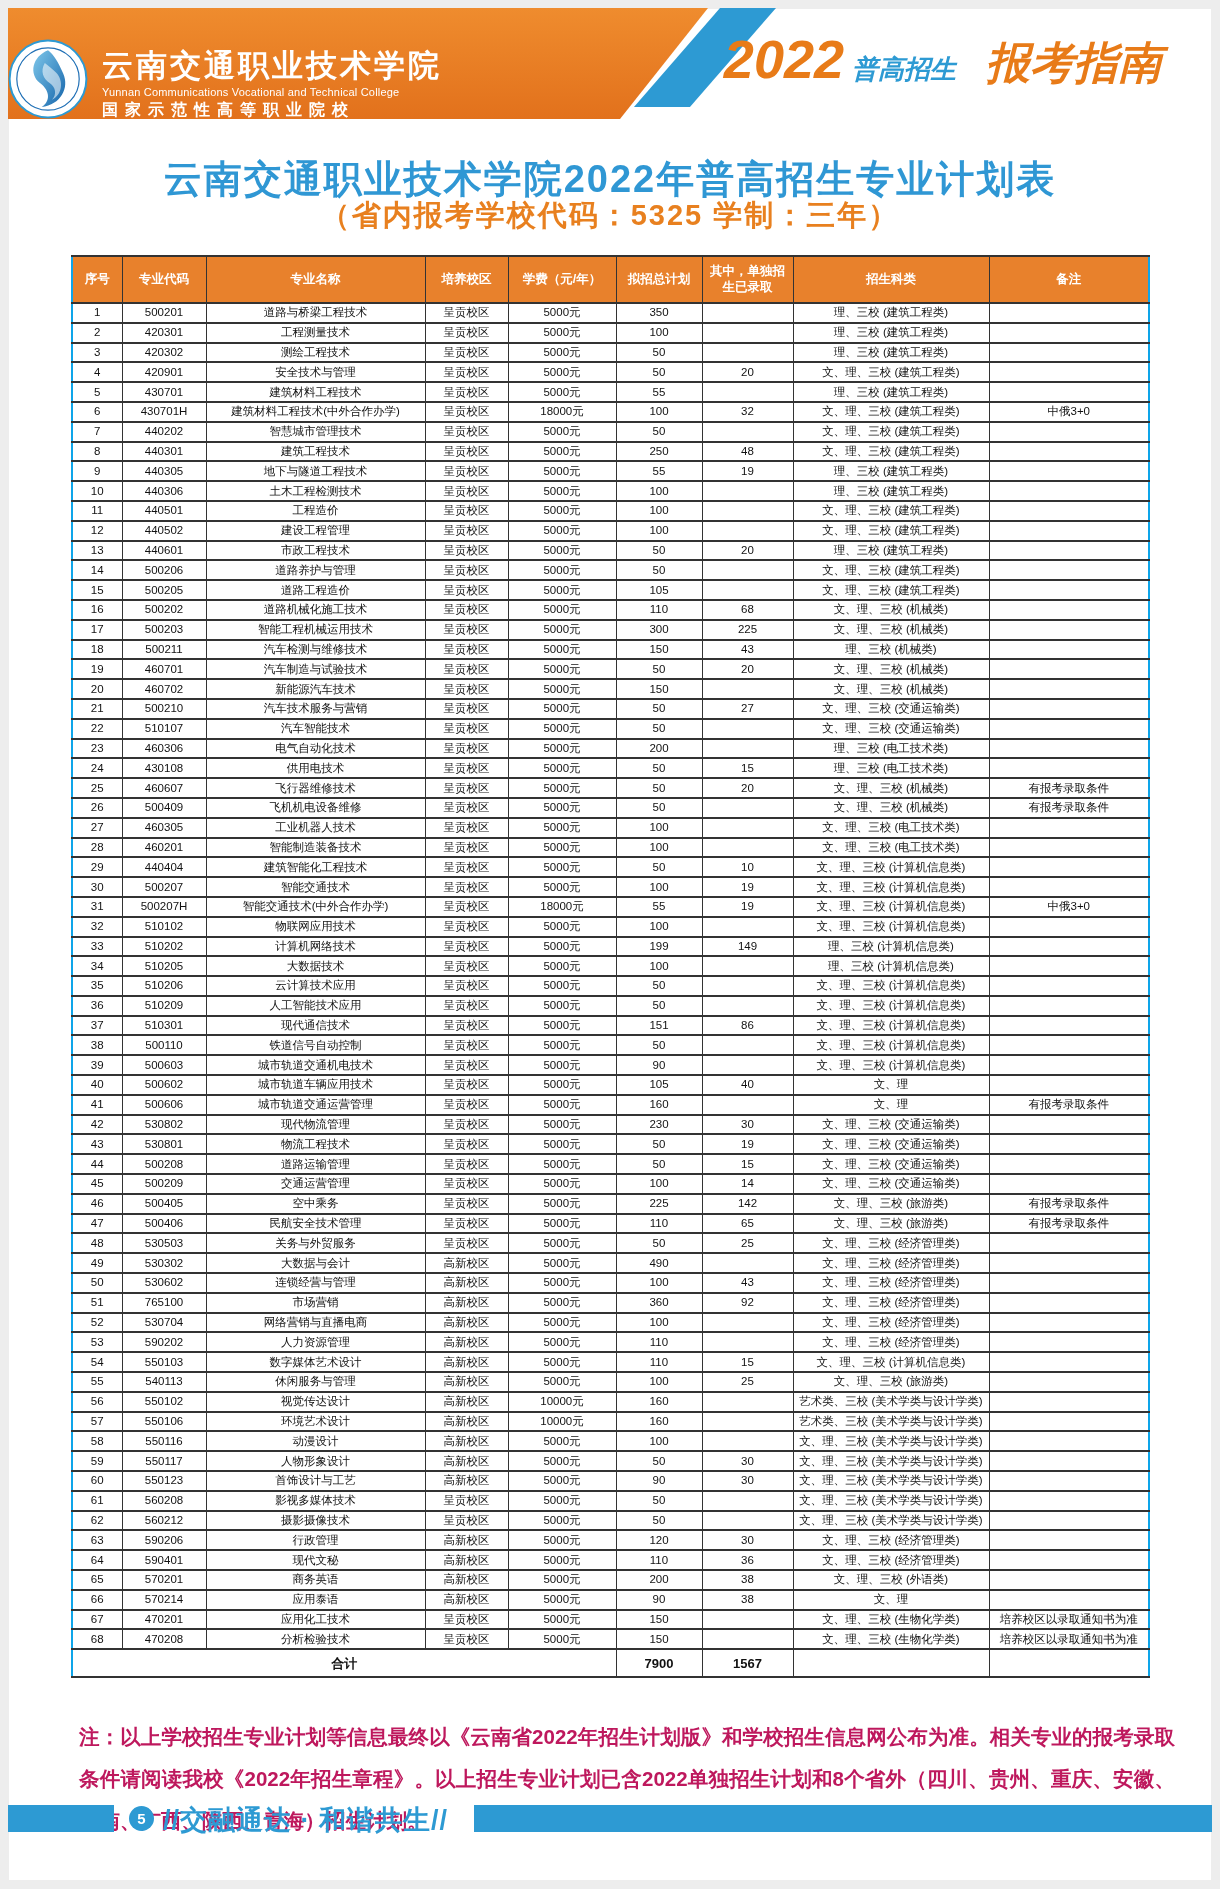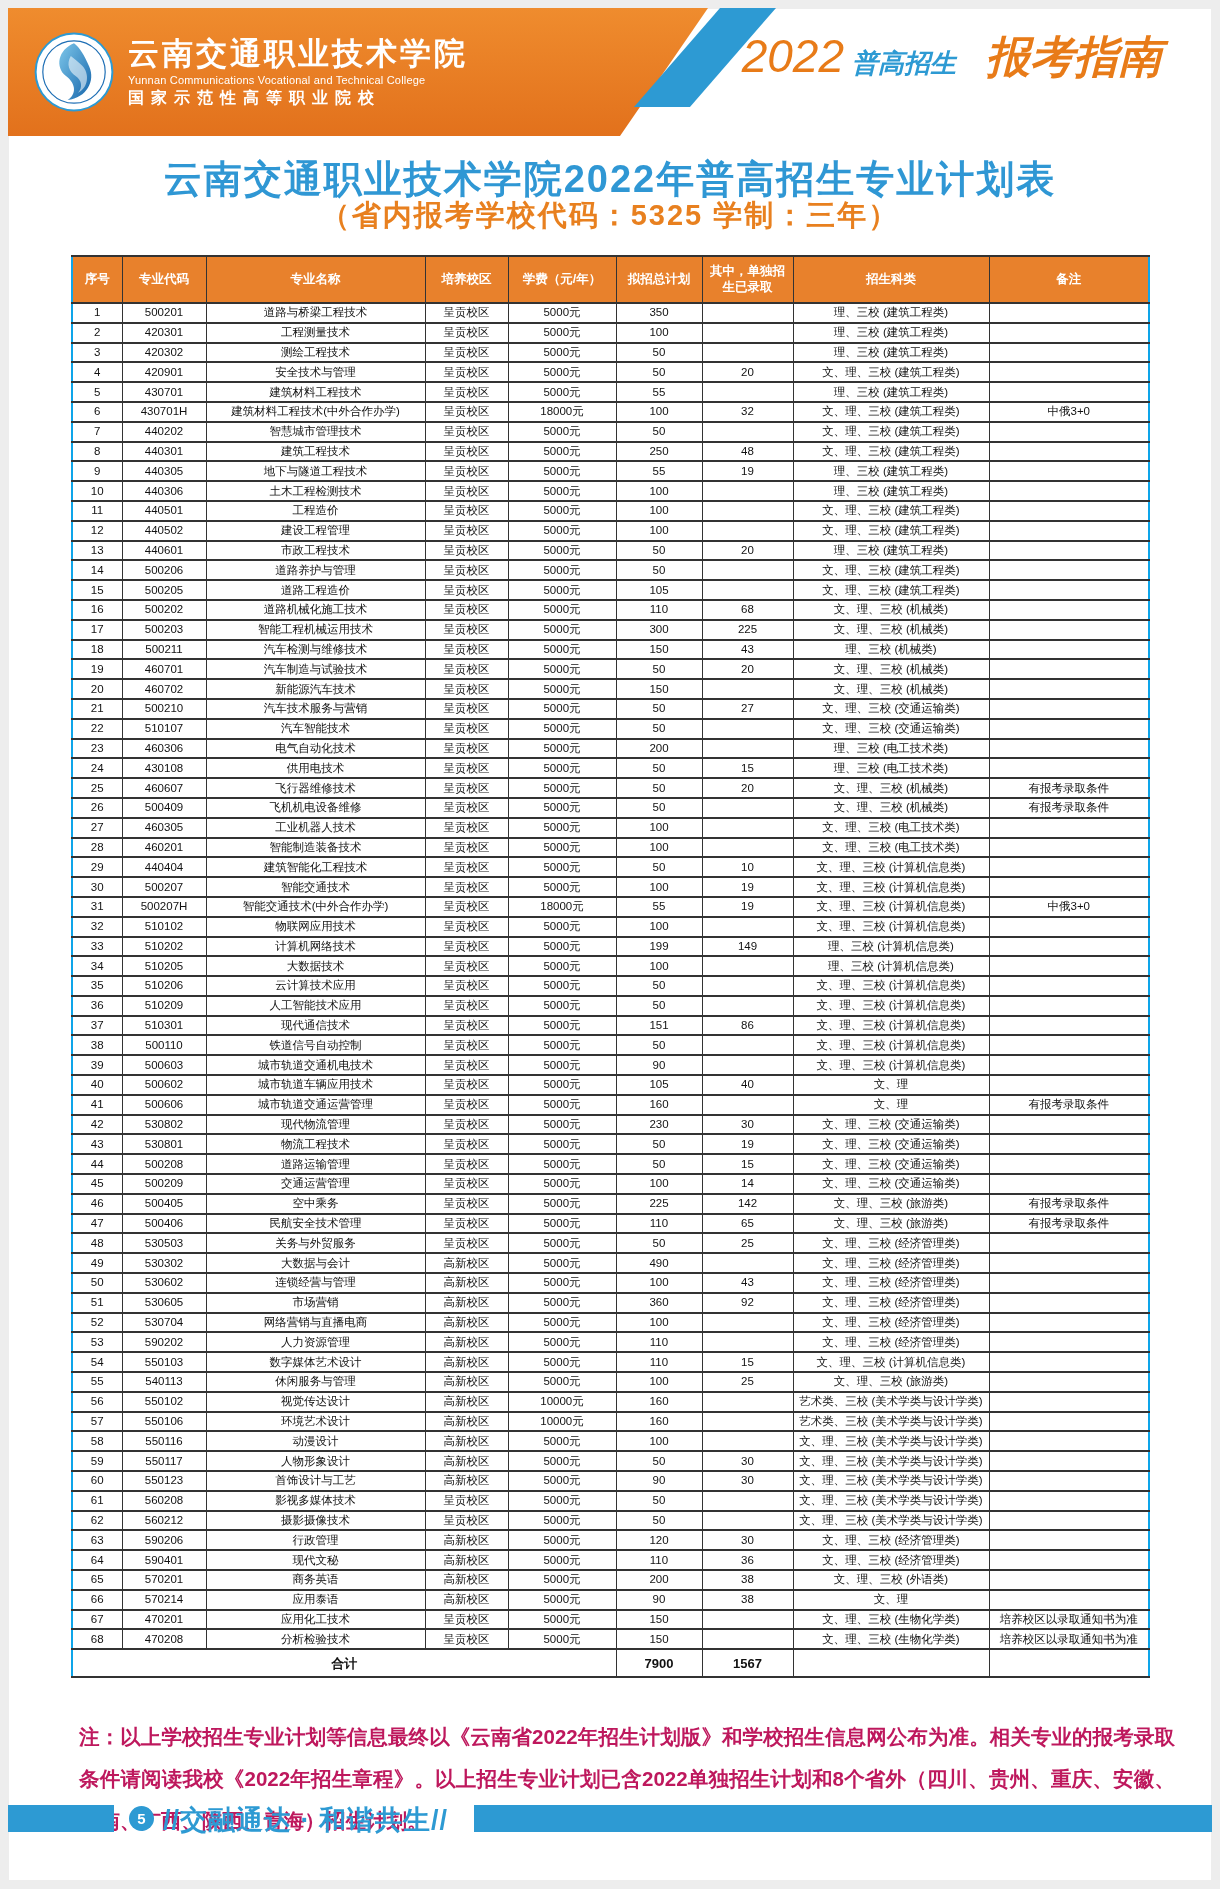--- a/index.html
+++ b/index.html
@@ -4,39 +4,39 @@
 <style>
   html,body{margin:0;padding:0;background:#fff;}
   .page{
     position:relative;width:1220px;height:1889px;background:#fff;
     box-shadow:inset 0 0 0 9px #ededed;
     font-family:"Liberation Sans",sans-serif;overflow:hidden;
   }
   
   .masthead{position:absolute;top:8px;left:8px;right:8px;height:99px;}
   .banner-orange{
-    position:absolute;left:0;top:0;width:700px;height:128px;
+    position:absolute;left:0;top:0;width:700px;height:111px;
     background:linear-gradient(180deg,#ef8c2e,#e2711c);
     clip-path:polygon(0 0,100% 0,calc(100% - 88px) 100%,0 100%);
-    display:flex;align-items:center;padding-left:26px;box-sizing:border-box;
+    display:flex;align-items:flex-end;box-sizing:border-box;
   }
   .blue-stripe{
     position:absolute;left:712px;top:0;width:56px;height:99px;
     background:#2d9ad3;transform:skewX(-41deg);transform-origin:0 0;
   }
   .logo{width:80px;height:80px;flex:0 0 auto;margin-right:14px;}
   .college-names{color:#fff;line-height:1.12;}
   .college-cn{font-size:31px;font-weight:bold;letter-spacing:3px;}
   .college-en{font-size:11px;margin-top:2px;letter-spacing:.2px;}
   .college-sub{font-size:16px;font-weight:bold;letter-spacing:7px;margin-top:3px;}
   .masthead-right{
     position:absolute;right:50px;top:20px;display:flex;align-items:baseline;
     font-style:italic;white-space:nowrap;
   }
-  .mr-year{font-size:46px;font-weight:400;color:#e87b18;}
+  .mr-year{font-size:54px;font-weight:700;color:#e87b18;}
   .mr-blue{font-size:26px;font-weight:bold;color:#2d9ad3;margin:0 4px 0 8px;}
   .mr-orange{font-size:44px;font-weight:900;color:#e87b18;margin-left:26px;}
   
   .doc-title{
     position:absolute;top:154px;left:0;width:100%;margin:0;text-align:center;
     font-size:38px;font-weight:bold;color:#2f97d4;letter-spacing:2px;
   }
   .doc-subtitle{
     position:absolute;top:196px;left:0;width:100%;margin:0;text-align:center;
     font-size:29px;font-weight:bold;color:#e8801f;letter-spacing:2px;
@@ -688,21 +688,21 @@
           <td class="al">连锁经营与管理</td>
           <td>高新校区</td>
           <td>5000元</td>
           <td>100</td>
           <td>43</td>
           <td class="al">文、理、三校 (经济管理类)</td>
           <td class="remark"></td>
         </tr>
         <tr>
           <td>51</td>
-          <td>530605</td>
+          <td>765100</td>
           <td class="al">市场营销</td>
           <td>高新校区</td>
           <td>5000元</td>
           <td>360</td>
           <td>92</td>
           <td class="al">文、理、三校 (经济管理类)</td>
           <td class="remark"></td>
         </tr>
         <tr>
           <td>52</td>

